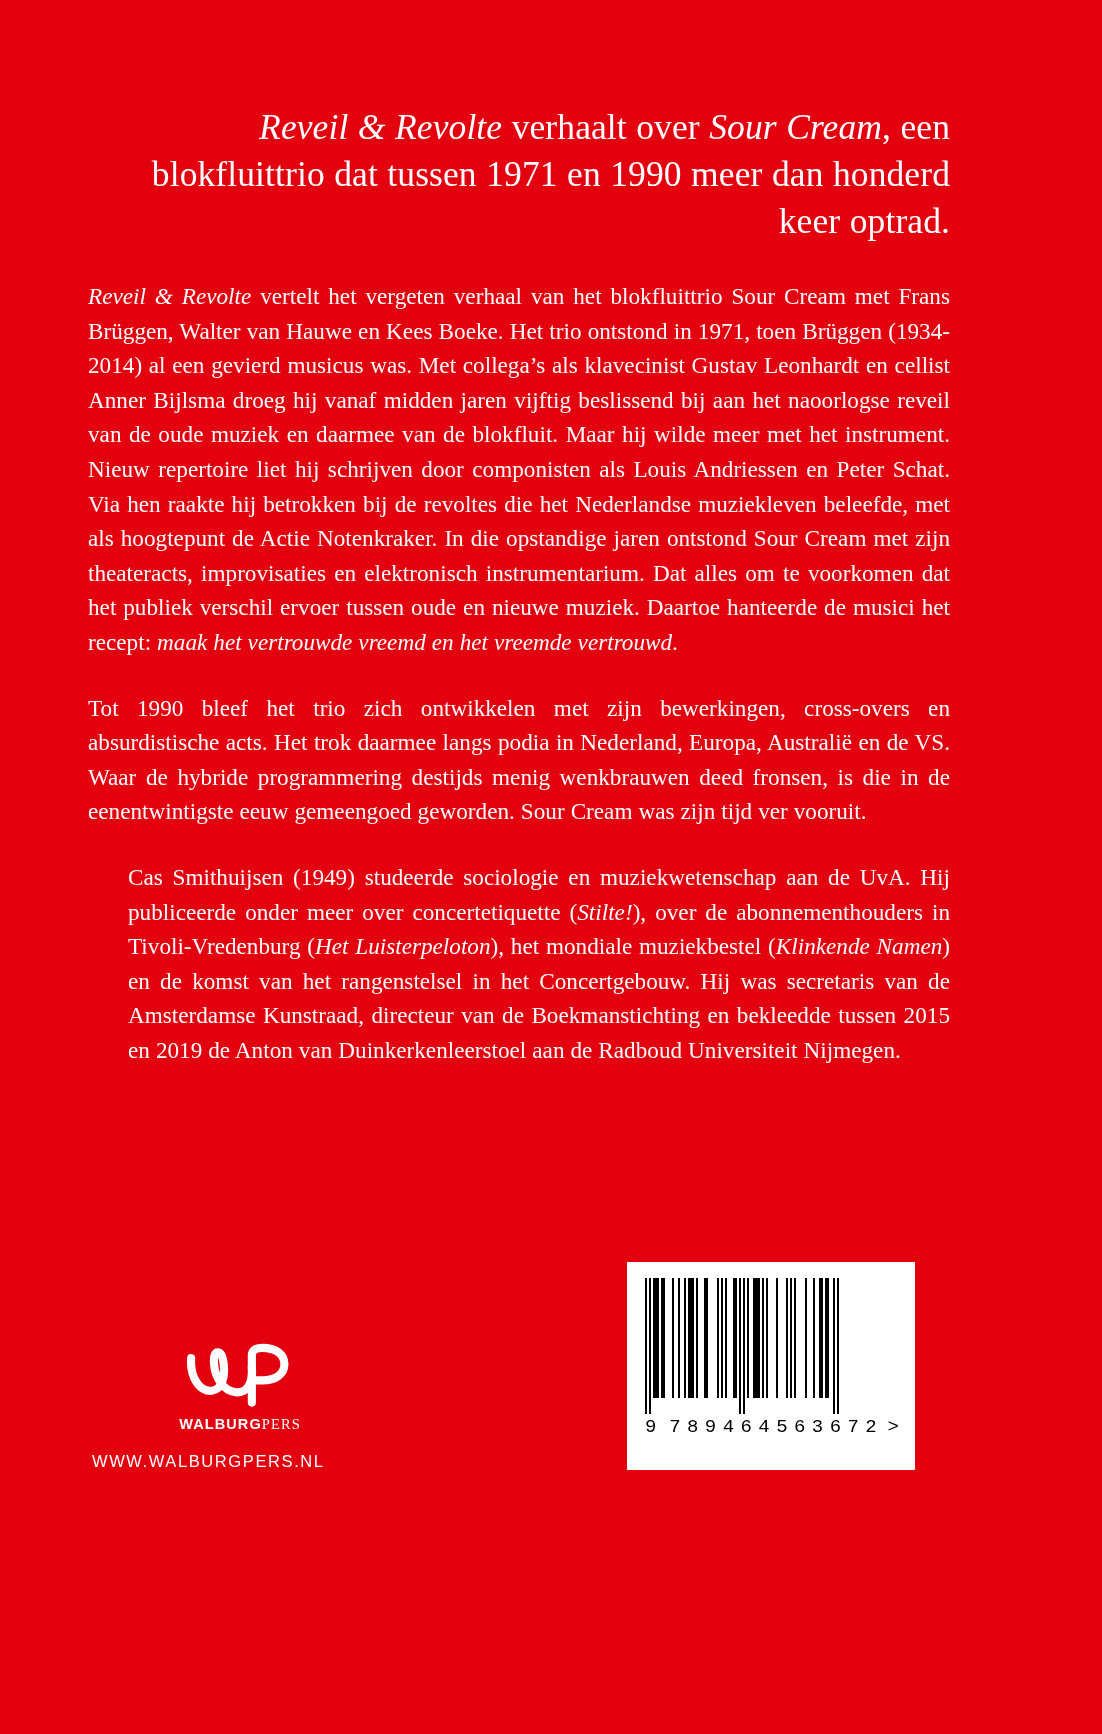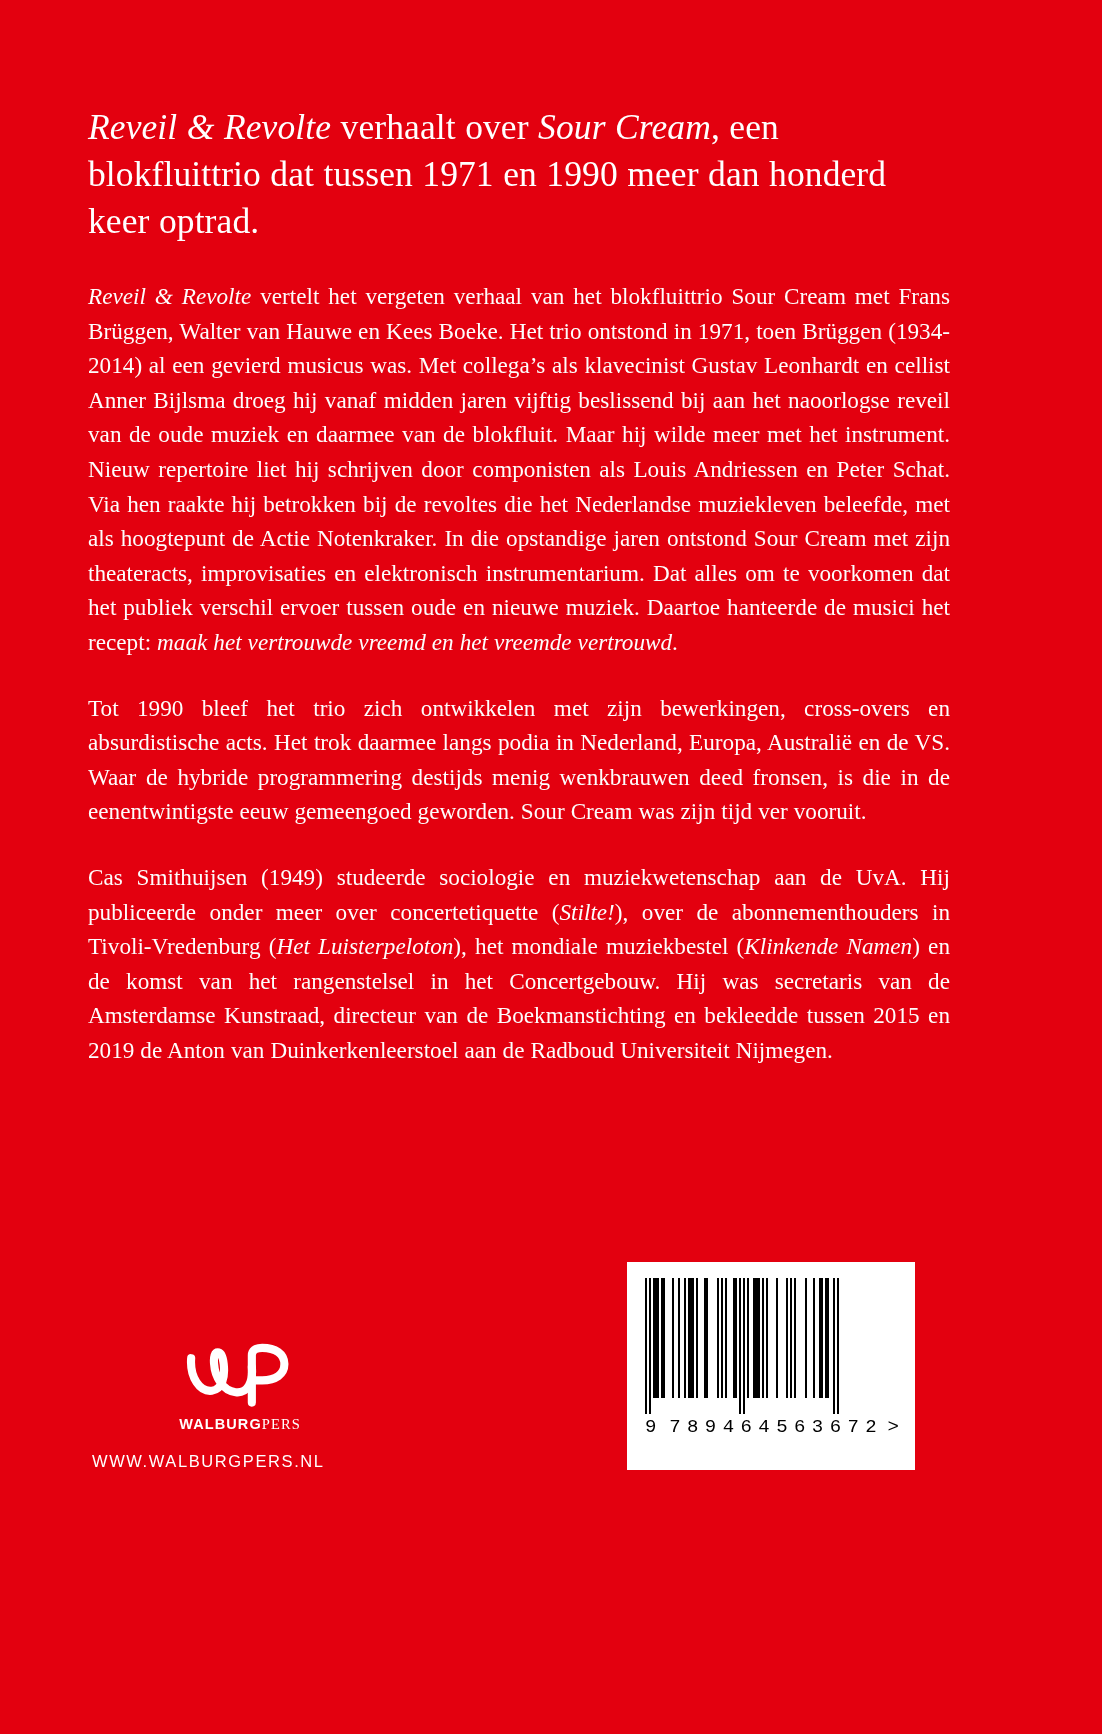--- a/index.html
+++ b/index.html
@@ -27,36 +27,38 @@
     width: 862px;
   }
   .headline {
     font-size: 35.5px;
     line-height: 47px;
     letter-spacing: 0.1px;
     margin: 0 0 34px 0;
     font-weight: normal;
     color: #ffffff;
     word-spacing: 0.5px;
+    text-align: right;
   }
   .headline em {
     font-style: italic;
   }
   p.body {
     font-size: 23.2px;
     line-height: 34.6px;
     margin: 0 0 31px 0;
     text-align: justify;
     text-justify: inter-word;
     color: #fdfdfd;
     hyphens: manual;
     word-spacing: 0.2px;
   }
   p.body:last-of-type {
     margin-bottom: 0;
+    margin-left: 40px;
   }
   p.body em {
     font-style: italic;
   }
   .para-gap-1 { margin-bottom: 30px; }
   .para-gap-2 { margin-bottom: 34px; }
 
   
   .logo-block {
     position: absolute;

